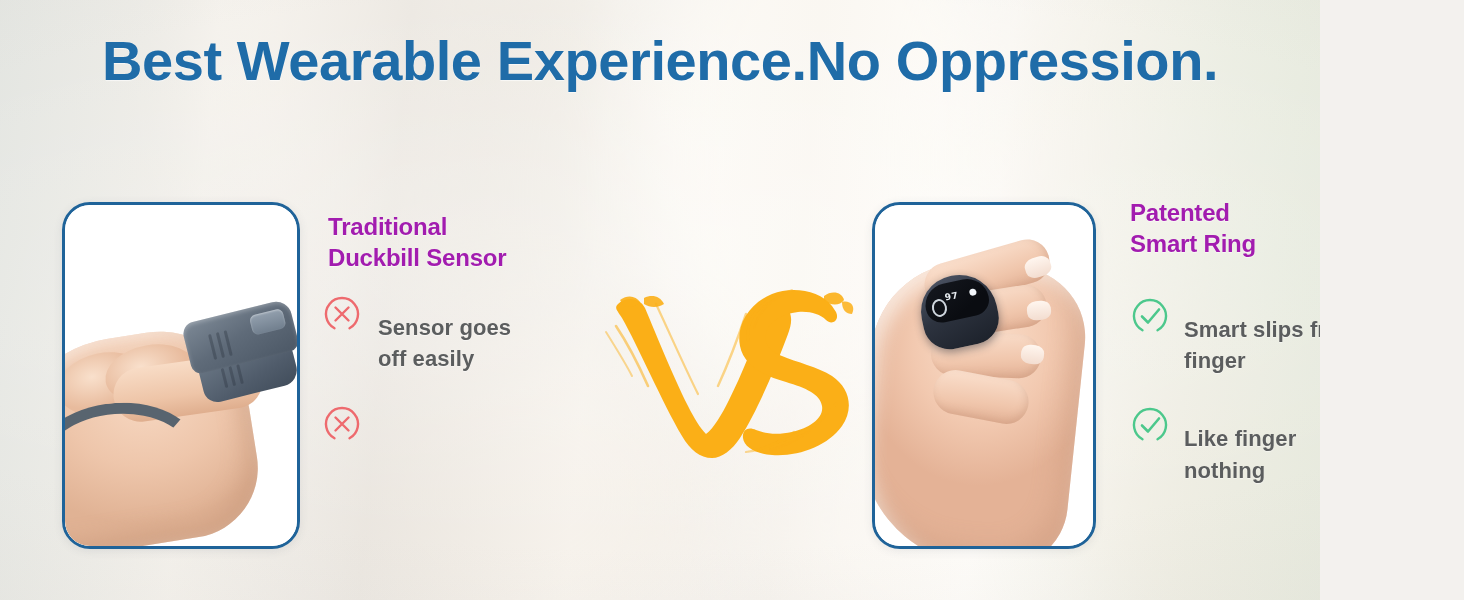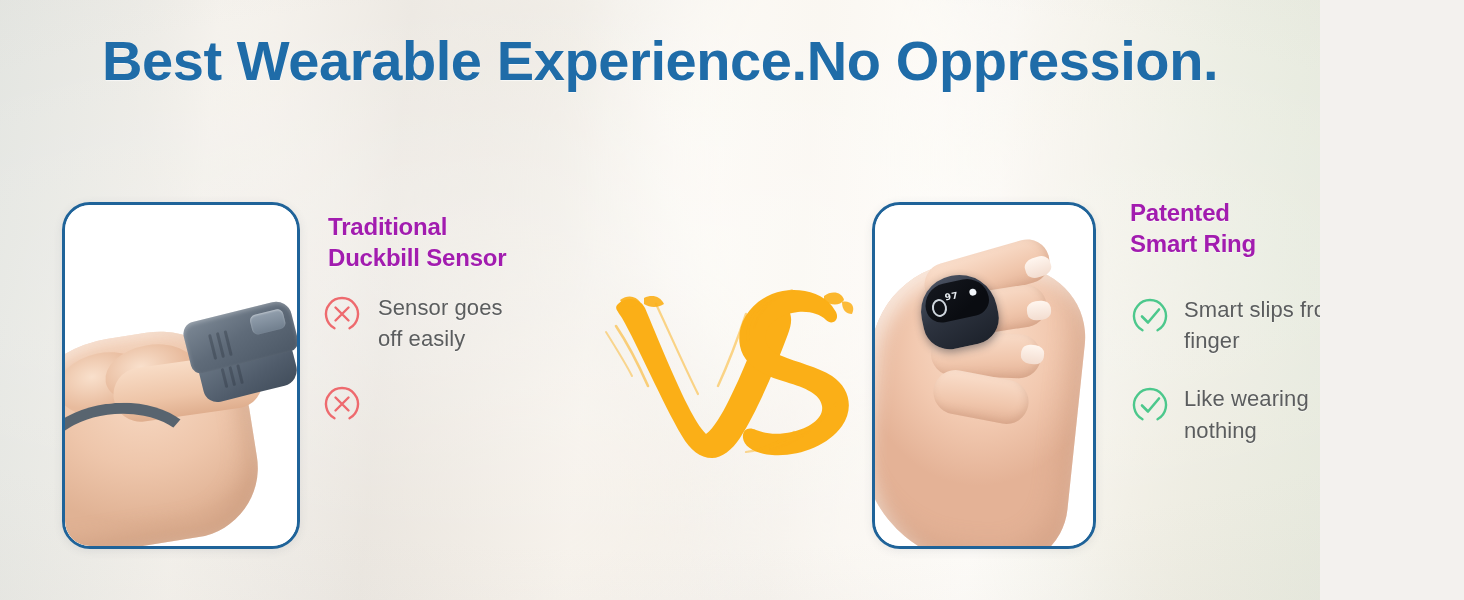--- a/index.html
+++ b/index.html
@@ -189,22 +189,23 @@
   .bullets{position:absolute;}
   .bullets.left{left:322px;top:106px;}
   .bullets.right{left:1130px;top:108px;}
 
   .bullet{display:flex;align-items:flex-start;margin-bottom:28px;}
   .bullets.right .bullet{margin-bottom:27px;}
   .bullet .ico{flex:0 0 auto;width:40px;height:40px;margin-right:16px;margin-top:2px;}
   .bullets.right .bullet .ico{margin-right:14px;}
   .bullet .txt{
     font-size:22px;line-height:1.42;color:#5b5d5e;white-space:pre-line;
-    font-weight:400;letter-spacing:.1px;
+    font-weight:700;letter-spacing:.1px;
     text-shadow:0 1px 1px rgba(255,255,255,.5);
+    margin-top:20px;
   }
 
   
   .vs{position:absolute;left:596px;top:96px;width:280px;height:190px;}
 </style>
 </head>
 <body>
 
 <div id="stage">
 
@@ -350,19 +351,19 @@
       </div>
 
 
       <div class="bullet">
         <span class="ico">
           <svg viewBox="0 0 40 40" width="40" height="40">
             <path d="M12.5 34.2 A16 16 0 1 1 27.5 34.2" fill="none" stroke="#4CC88C" stroke-width="2.4" stroke-linecap="round"></path>
             <path d="M12 20.5 L18 26.5 L29 13.5" fill="none" stroke="#4CC88C" stroke-width="2.6" stroke-linecap="round" stroke-linejoin="round"></path>
           </svg>
         </span>
-        <span class="txt">Like wearing
+        <span class="txt">Like finger
 nothing</span>
       </div>
     </div>
 
   </div>
 </div>
 
 </body></html>

